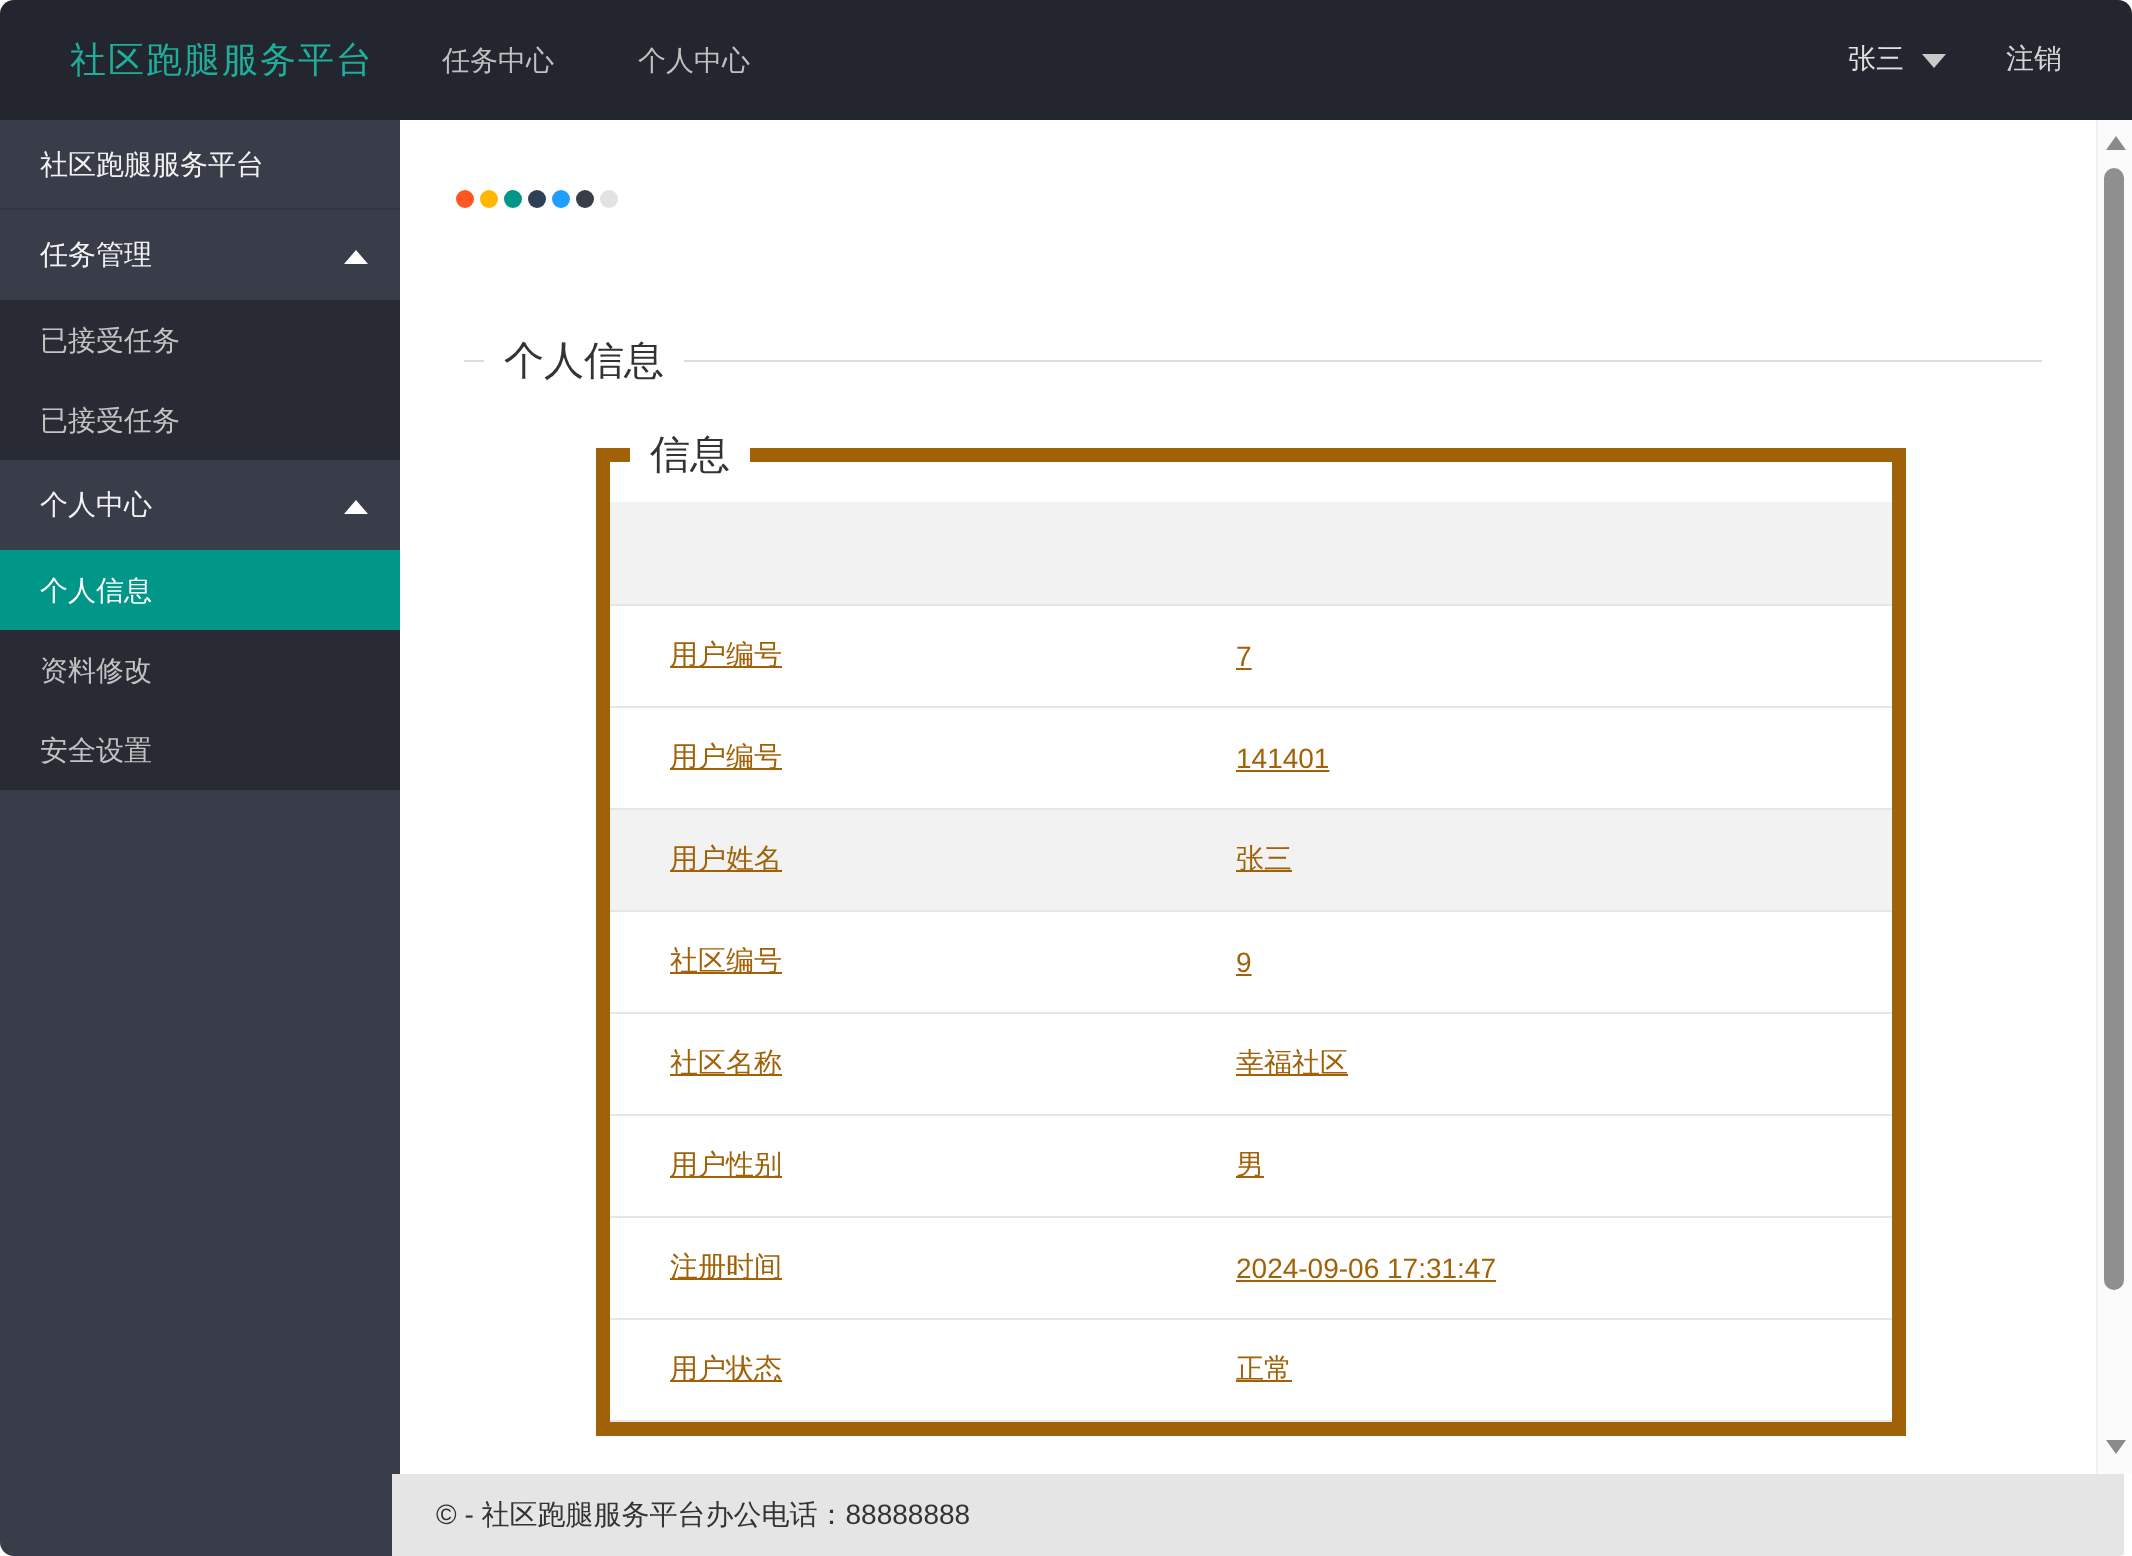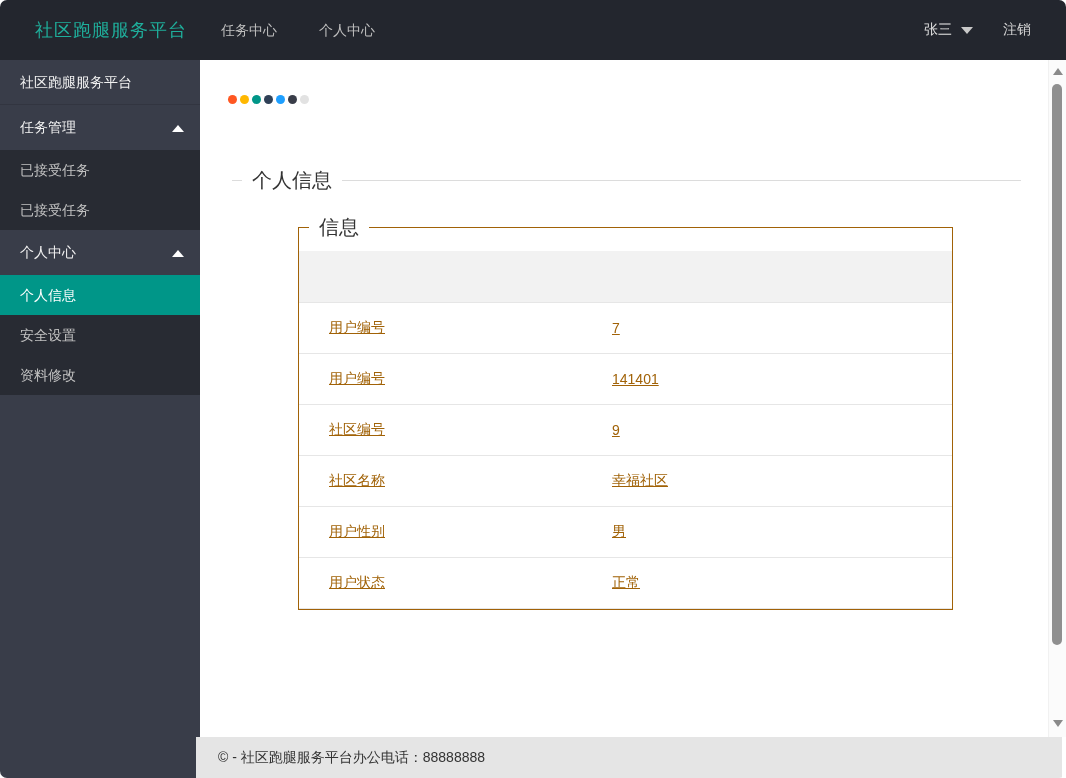--- a/index.html
+++ b/index.html
@@ -28,21 +28,21 @@
   
   .content{position:absolute;left:200px;top:60px;width:848px;height:677px;background:#fff;overflow:hidden;z-index:10;}
   .dots{margin:35px 0 0 28px;display:flex;align-items:center;}
   .dot{width:9px;height:9px;border-radius:50%;margin-right:3px;}
   .d0{background:#FF5722;}.d1{background:#FFB800;}.d2{background:#009688;}
   .d3{background:#2F4056;}.d4{background:#1E9FFF;}.d5{background:#393D49;}.d6{background:#E2E2E2;}
 
   fieldset.field-title{margin:63px 27px 0 32px;border:0;border-top:1px solid #DCDCDC;padding:0;}
   fieldset.field-title legend{margin-left:10px;padding:0 10px;font-size:20px;color:#333;}
 
-  fieldset.info-field{margin:20px 95px 0 98px;border:1px solid #a16207;padding:10px 0 0 0;}
+  fieldset.info-field{margin:20px 95px 0 98px;border:7px solid #a16207;padding:10px 0 0 0;}
   fieldset.info-field legend{margin-left:10px;padding:0 10px;font-size:20px;color:#333;}
 
   table.info-table{width:100%;border-collapse:collapse;font-size:14px;color:#a16207;text-decoration:underline;}
   table.info-table thead tr{height:51px;background:#F2F2F2;}
   table.info-table tbody tr{height:51px;}
   table.info-table tr{border-bottom:1px solid #E6E6E6;}
   table.info-table td.label{width:282px;padding-left:30px;}
   table.info-table td.value{padding-left:0;}
   table.info-table tr.highlight{background:#F2F2F2;}
 
@@ -84,22 +84,22 @@
     <div class="side-sub">
       <div class="sub-item">已接受任务</div>
       <div class="sub-item">已接受任务</div>
     </div>
     <div class="side-group-title">
       <span>个人中心</span>
       <span class="arrow-up"></span>
     </div>
     <div class="side-sub">
       <div class="sub-item active">个人信息</div>
+      <div class="sub-item">资料修改</div>
       <div class="sub-item">安全设置</div>
-      <div class="sub-item">资料修改</div>
     </div>
   </div>
 
   <div class="content">
     <div class="dots">
       <span class="dot d0"></span>
       <span class="dot d1"></span>
       <span class="dot d2"></span>
       <span class="dot d3"></span>
       <span class="dot d4"></span>
@@ -122,31 +122,39 @@
         </thead>
         <tbody>
           <tr>
             <td class="label">用户编号</td>
             <td class="value">7</td>
           </tr>
           <tr>
             <td class="label">用户编号</td>
             <td class="value">141401</td>
           </tr>
+          <tr class="highlight">
+            <td class="label">用户姓名</td>
+            <td class="value">张三</td>
+          </tr>
           <tr>
             <td class="label">社区编号</td>
             <td class="value">9</td>
           </tr>
           <tr>
             <td class="label">社区名称</td>
             <td class="value">幸福社区</td>
           </tr>
           <tr>
             <td class="label">用户性别</td>
             <td class="value">男</td>
+          </tr>
+          <tr>
+            <td class="label">注册时间</td>
+            <td class="value">2024-09-06 17:31:47</td>
           </tr>
           <tr>
             <td class="label">用户状态</td>
             <td class="value">正常</td>
           </tr>
 
         </tbody>
       </table>
     </fieldset>
   </div>

